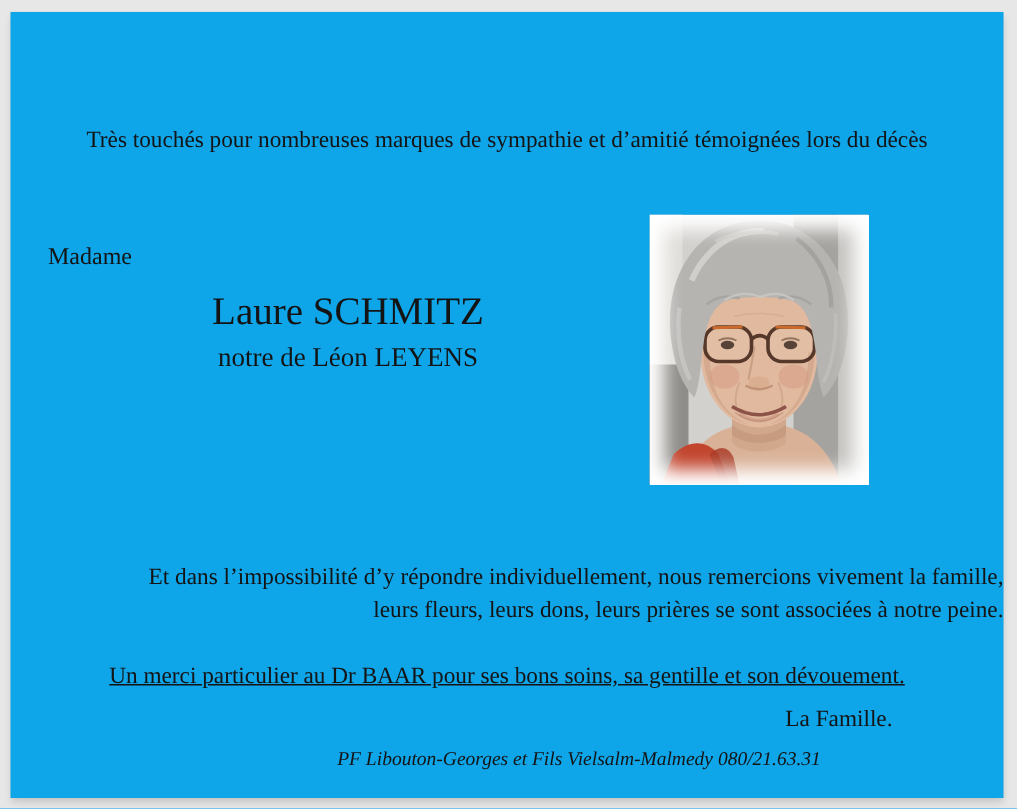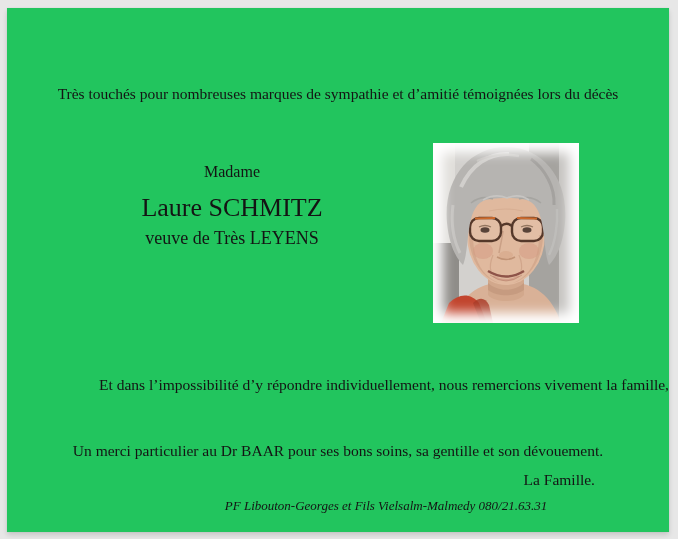--- a/index.html
+++ b/index.html
@@ -14,21 +14,21 @@
     background: #e7e7e7;
     font-family: "Liberation Serif", "DejaVu Serif", serif;
     color: #141414;
   }
   .card {
     position: absolute;
     left: 7px;
     top: 8px;
     width: 662px;
     height: 524px;
-    background: #22c55e;
+    background: #0ea5e9;
     box-shadow: 0 3px 5px rgba(0,0,0,0.14), 0 0 1px rgba(0,0,0,0.10);
   }
   .intro {
     position: absolute;
     top: 76px;
     left: 0;
     width: 662px;
     text-align: center;
     font-size: 15.5px;
     line-height: 20px;
@@ -38,21 +38,21 @@
     left: 25px;
     top: 0;
     width: 400px;
     height: 0;
   }
   .madame {
     position: absolute;
     top: 154px;
     left: 0;
     width: 100%;
-    text-align: center;
+    text-align: left;
     font-size: 16px;
     line-height: 20px;
   }
   .name {
     position: absolute;
     top: 182px;
     left: 0;
     width: 100%;
     text-align: center;
     font-size: 26px;
@@ -95,20 +95,21 @@
     line-height: 22px;
   }
   .merci {
     position: absolute;
     top: 433px;
     left: 0;
     width: 662px;
     text-align: center;
     font-size: 15.5px;
     line-height: 20px;
+    text-decoration: underline;
   }
   .signature {
     position: absolute;
     top: 462px;
     right: 74px;
     font-size: 15.5px;
     line-height: 20px;
     text-align: right;
   }
   .footer {
@@ -126,21 +127,21 @@
 </head>
 <body>
 
 <div class="card">
 
   <div class="intro">Très touchés pour nombreuses marques de sympathie et d’amitié témoignées lors du décès</div>
 
   <div class="name-block">
     <div class="madame">Madame</div>
     <div class="name">Laure SCHMITZ</div>
-    <div class="widow">veuve de Très LEYENS</div>
+    <div class="widow">notre de Léon LEYENS</div>
   </div>
 
   <div class="photo">
     <svg viewBox="0 0 146 180" xmlns="http://www.w3.org/2000/svg">
 
       <rect x="0" y="0" width="146" height="180" fill="#d3d1ce"></rect>
       <rect x="0" y="0" width="22" height="180" fill="#e0deda"></rect>
       <rect x="96" y="0" width="30" height="180" fill="#a5a39f"></rect>
       <rect x="126" y="0" width="20" height="180" fill="#c6c4c1"></rect>
       <rect x="0" y="100" width="26" height="80" fill="#8f8d89"></rect>
@@ -194,20 +195,21 @@
       <path d="M 124,66 C 125,82 122,100 116,112" stroke="#c2c0bd" stroke-width="2.5" fill="none" opacity="0.7"></path>
       <path d="M 44,18 C 56,12 72,10 86,13" stroke="#c6c4c1" stroke-width="2.5" fill="none" opacity="0.9"></path>
       <path d="M 38,60 Q 48,52 60,56 M 86,56 Q 98,52 108,60" stroke="#a3a19e" stroke-width="1.6" fill="none" opacity="0.8"></path>
       <path d="M 50,57 Q 62,50 74,55 Q 86,50 96,57" stroke="#c9c7c4" stroke-width="1.6" fill="none" opacity="0.9"></path>
     </svg>
     <div class="feather"></div>
   </div>
 
   <div class="para">
     <div>Et dans l’impossibilité d’y répondre individuellement, nous remercions vivement la famille,</div>
+    <div>leurs fleurs, leurs dons, leurs prières se sont associées à notre peine.</div>
   </div>
 
   <div class="merci">Un merci particulier au Dr BAAR pour ses bons soins, sa gentille et son dévouement.</div>
 
   <div class="signature">La Famille.</div>
 
   <div class="footer">PF Libouton-Georges et Fils Vielsalm-Malmedy 080/21.63.31</div>
 
 </div>
 

